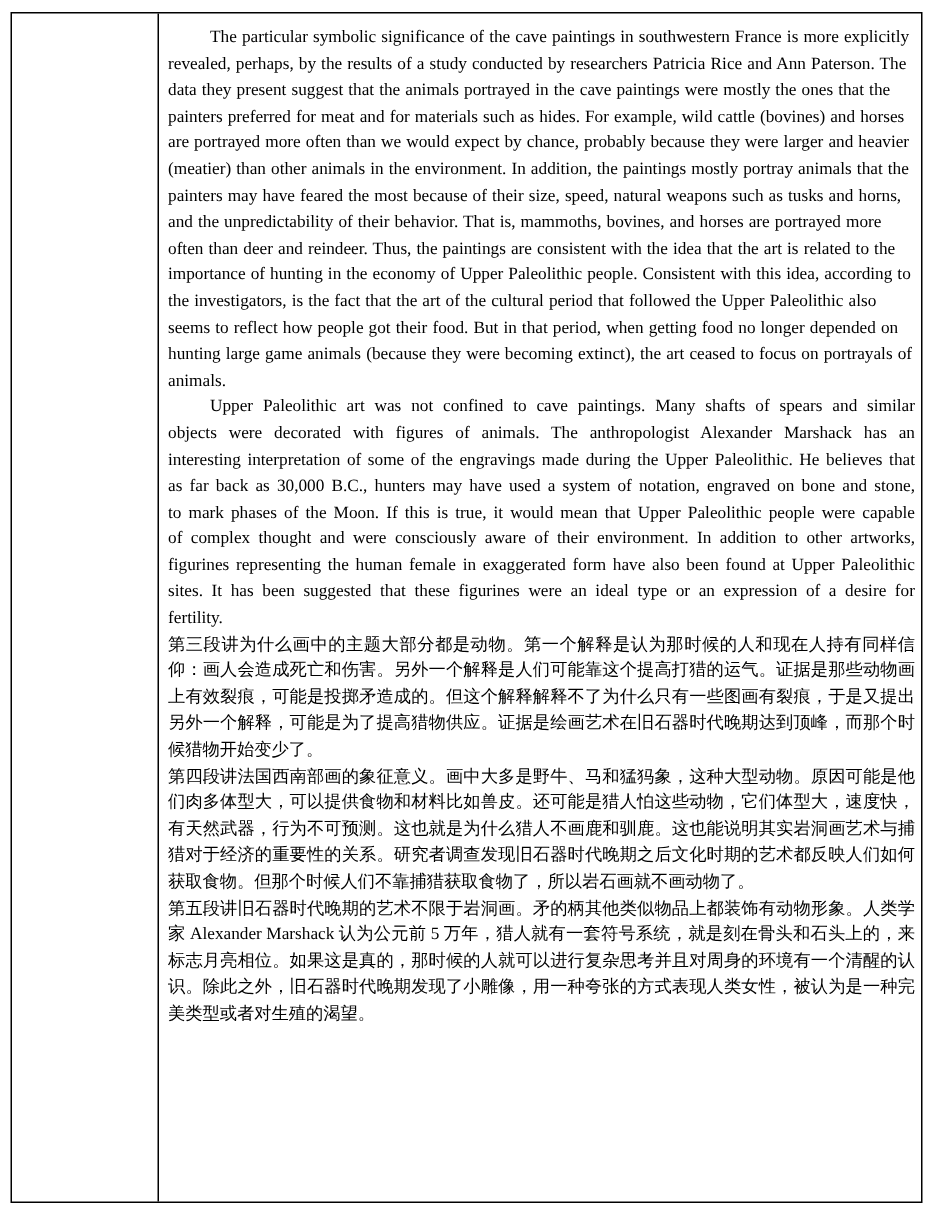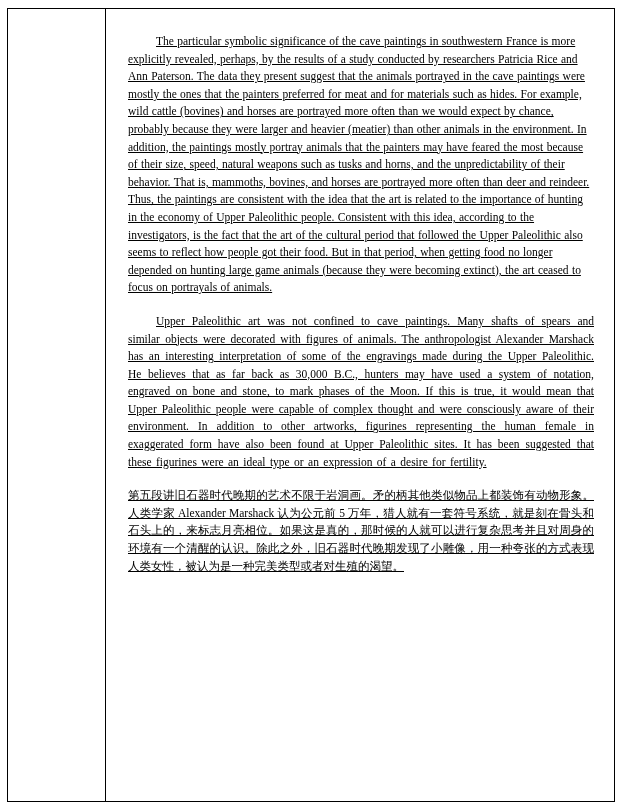--- a/index.html
+++ b/index.html
@@ -37,25 +37,24 @@
       width: 98px;
       flex: 0 0 98px;
       border-right: 1px solid #000000;
     }
     .cell.right {
       flex: 1 1 auto;
       padding: 8px 4px 4px 6px;
       overflow: hidden;
     }
     .cell.right p {
-      margin: 16px;
+      margin: 0;
       font-size: 11.5px;
       line-height: 17.6px;
       letter-spacing: 0;
-      text-decoration: underline;
     }
     p.en {
       text-indent: 28px;
       text-align: left;
       word-spacing: 0.5px;
     }
     p.en.justify {
       text-align: justify;
       word-spacing: 1.5px;
     }
@@ -67,16 +66,18 @@
   </style>
 </head>
 <body>
 
 <div class="page">
   <div class="doc-table">
     <div class="cell left"></div>
     <div class="cell right">
       <p class="en">The particular symbolic significance of the cave paintings in southwestern France is more explicitly revealed, perhaps, by the results of a study conducted by researchers Patricia Rice and Ann Paterson. The data they present suggest that the animals portrayed in the cave paintings were mostly the ones that the painters preferred for meat and for materials such as hides. For example, wild cattle (bovines) and horses are portrayed more often than we would expect by chance, probably because they were larger and heavier (meatier) than other animals in the environment. In addition, the paintings mostly portray animals that the painters may have feared the most because of their size, speed, natural weapons such as tusks and horns, and the unpredictability of their behavior. That is, mammoths, bovines, and horses are portrayed more often than deer and reindeer. Thus, the paintings are consistent with the idea that the art is related to the importance of hunting in the economy of Upper Paleolithic people. Consistent with this idea, according to the investigators, is the fact that the art of the cultural period that followed the Upper Paleolithic also seems to reflect how people got their food. But in that period, when getting food no longer depended on hunting large game animals (because they were becoming extinct), the art ceased to focus on portrayals of animals.</p>
       <p class="en justify">Upper Paleolithic art was not confined to cave paintings. Many shafts of spears and similar objects were decorated with figures of animals. The anthropologist Alexander Marshack has an interesting interpretation of some of the engravings made during the Upper Paleolithic. He believes that as far back as 30,000 B.C., hunters may have used a system of notation, engraved on bone and stone, to mark phases of the Moon. If this is true, it would mean that Upper Paleolithic people were capable of complex thought and were consciously aware of their environment. In addition to other artworks, figurines representing the human female in exaggerated form have also been found at Upper Paleolithic sites. It has been suggested that these figurines were an ideal type or an expression of a desire for fertility.</p>
+      <p class="zh">第三段讲为什么画中的主题大部分都是动物。第一个解释是认为那时候的人和现在人持有同样信仰：画人会造成死亡和伤害。另外一个解释是人们可能靠这个提高打猎的运气。证据是那些动物画上有效裂痕，可能是投掷矛造成的。但这个解释解释不了为什么只有一些图画有裂痕，于是又提出另外一个解释，可能是为了提高猎物供应。证据是绘画艺术在旧石器时代晚期达到顶峰，而那个时候猎物开始变少了。</p>
+      <p class="zh">第四段讲法国西南部画的象征意义。画中大多是野牛、马和猛犸象，这种大型动物。原因可能是他们肉多体型大，可以提供食物和材料比如兽皮。还可能是猎人怕这些动物，它们体型大，速度快，有天然武器，行为不可预测。这也就是为什么猎人不画鹿和驯鹿。这也能说明其实岩洞画艺术与捕猎对于经济的重要性的关系。研究者调查发现旧石器时代晚期之后文化时期的艺术都反映人们如何获取食物。但那个时候人们不靠捕猎获取食物了，所以岩石画就不画动物了。</p>
       <p class="zh">第五段讲旧石器时代晚期的艺术不限于岩洞画。矛的柄其他类似物品上都装饰有动物形象。人类学家 Alexander Marshack 认为公元前 5 万年，猎人就有一套符号系统，就是刻在骨头和石头上的，来标志月亮相位。如果这是真的，那时候的人就可以进行复杂思考并且对周身的环境有一个清醒的认识。除此之外，旧石器时代晚期发现了小雕像，用一种夸张的方式表现人类女性，被认为是一种完美类型或者对生殖的渴望。</p>
     </div>
   </div>
 </div>
 
 </body></html>

